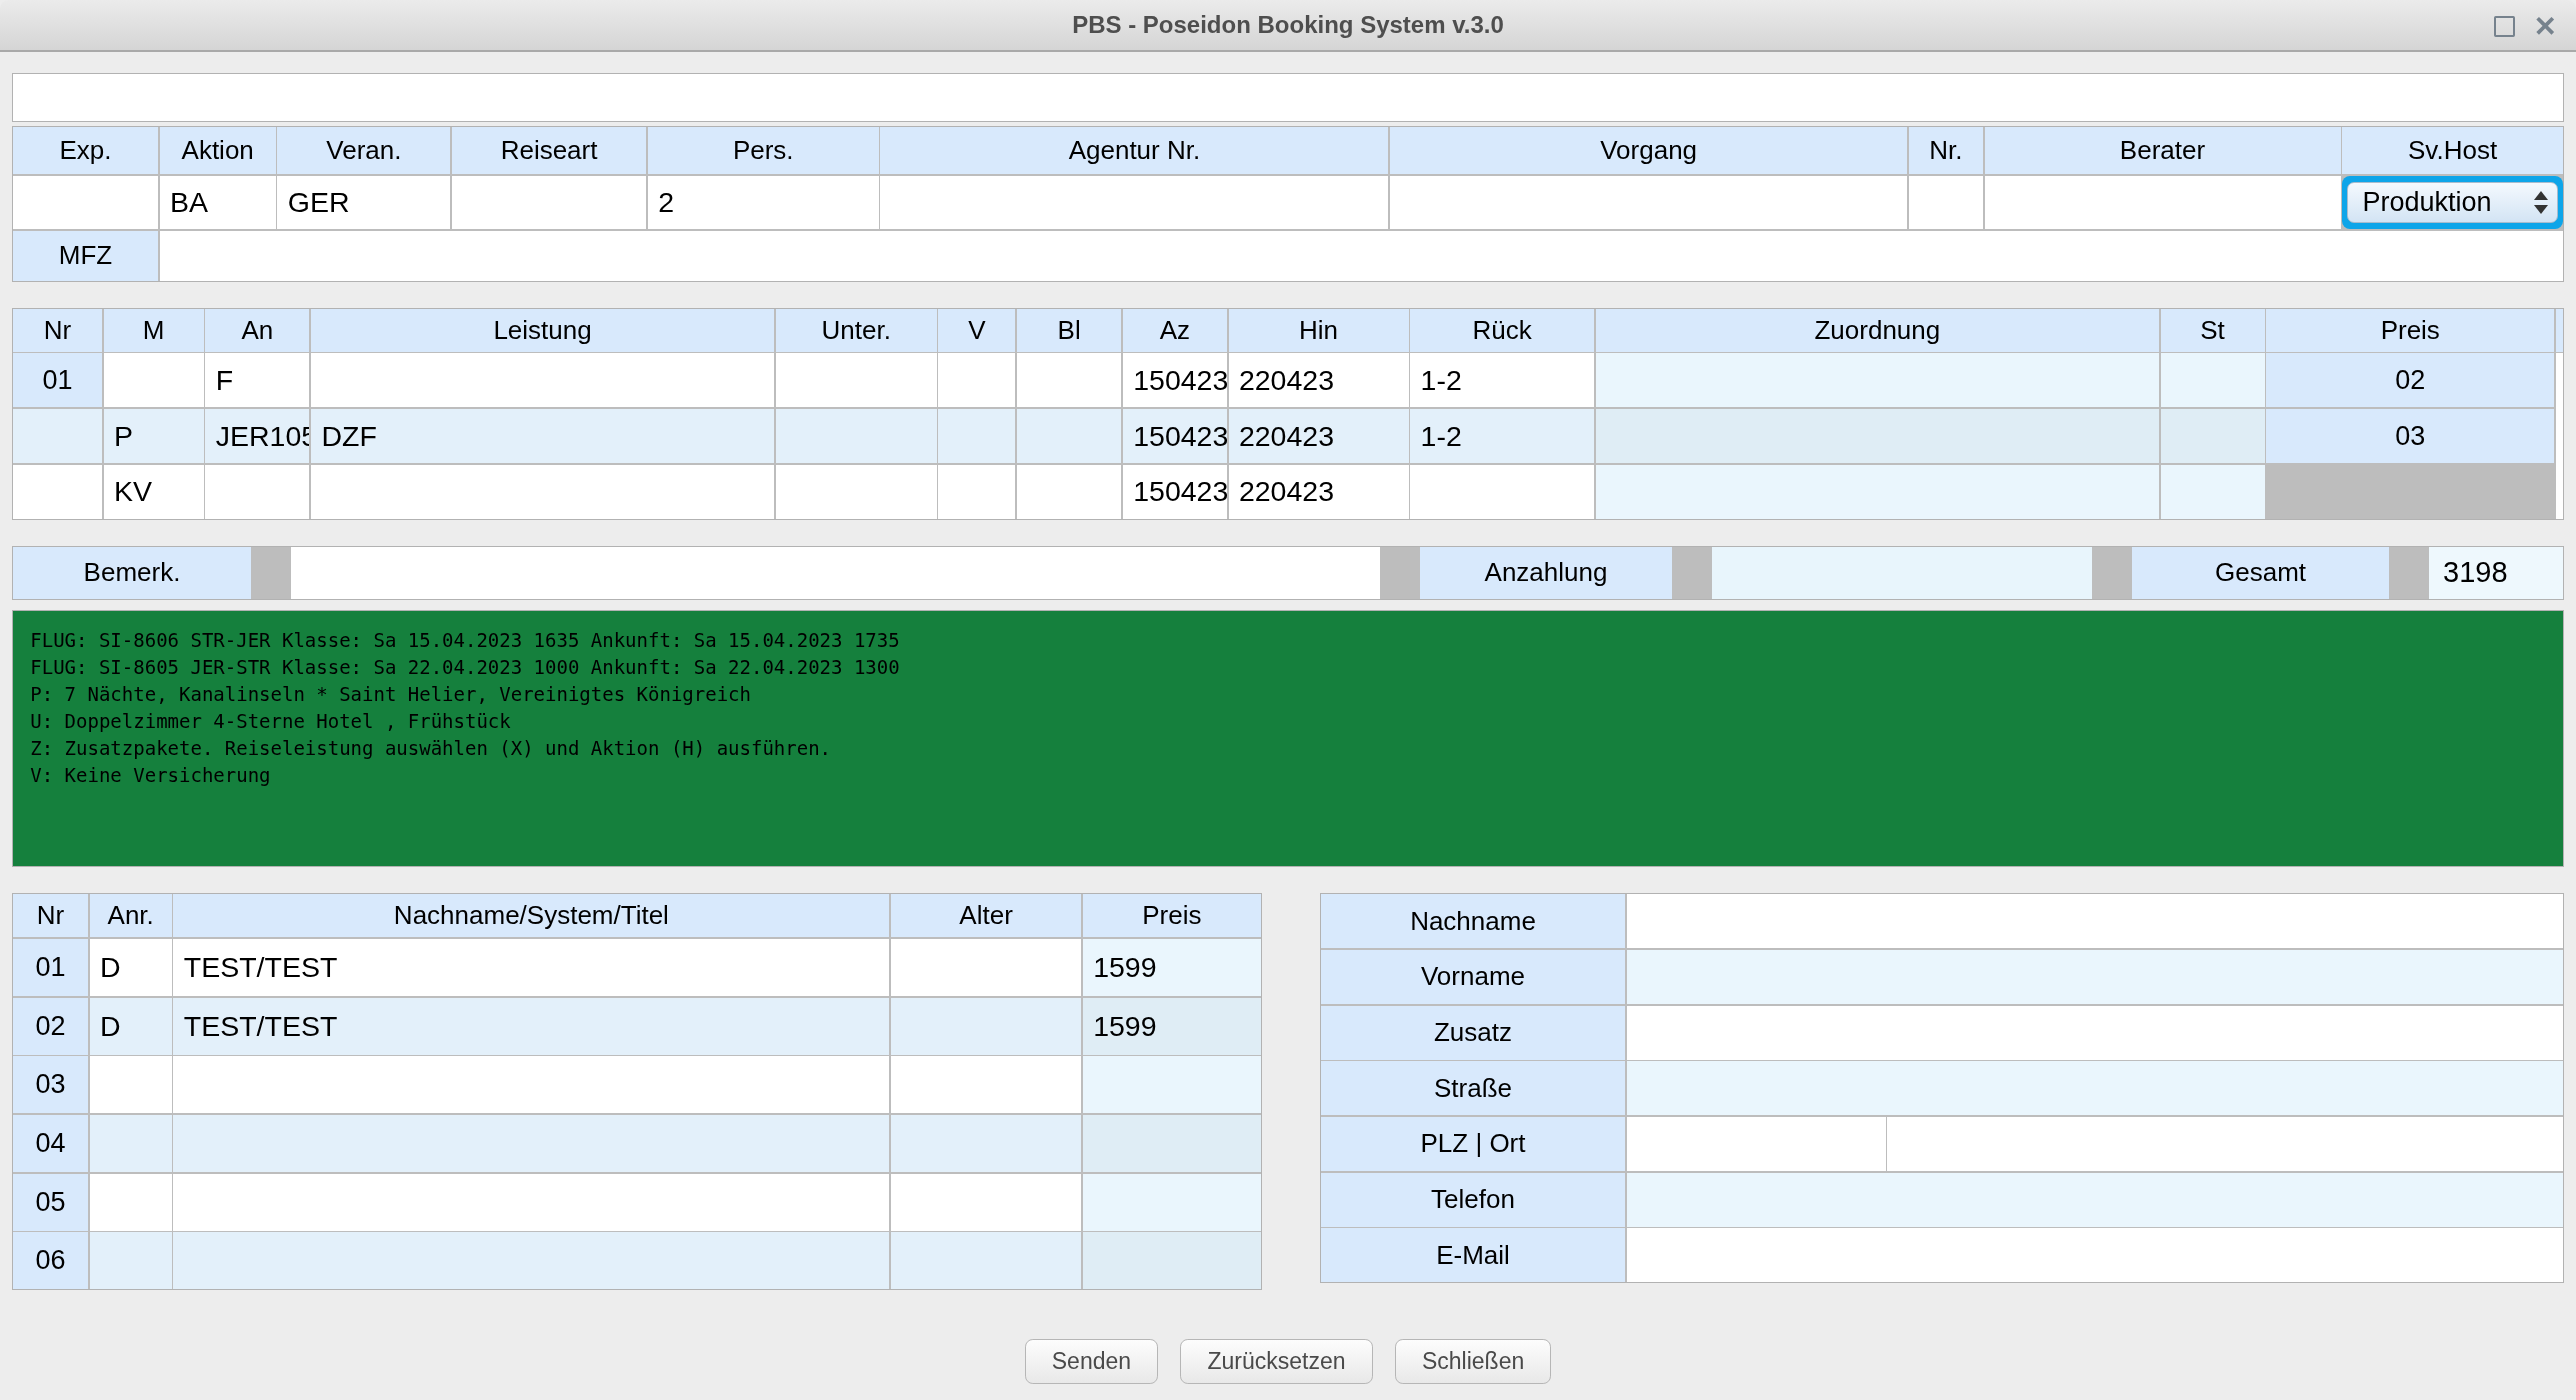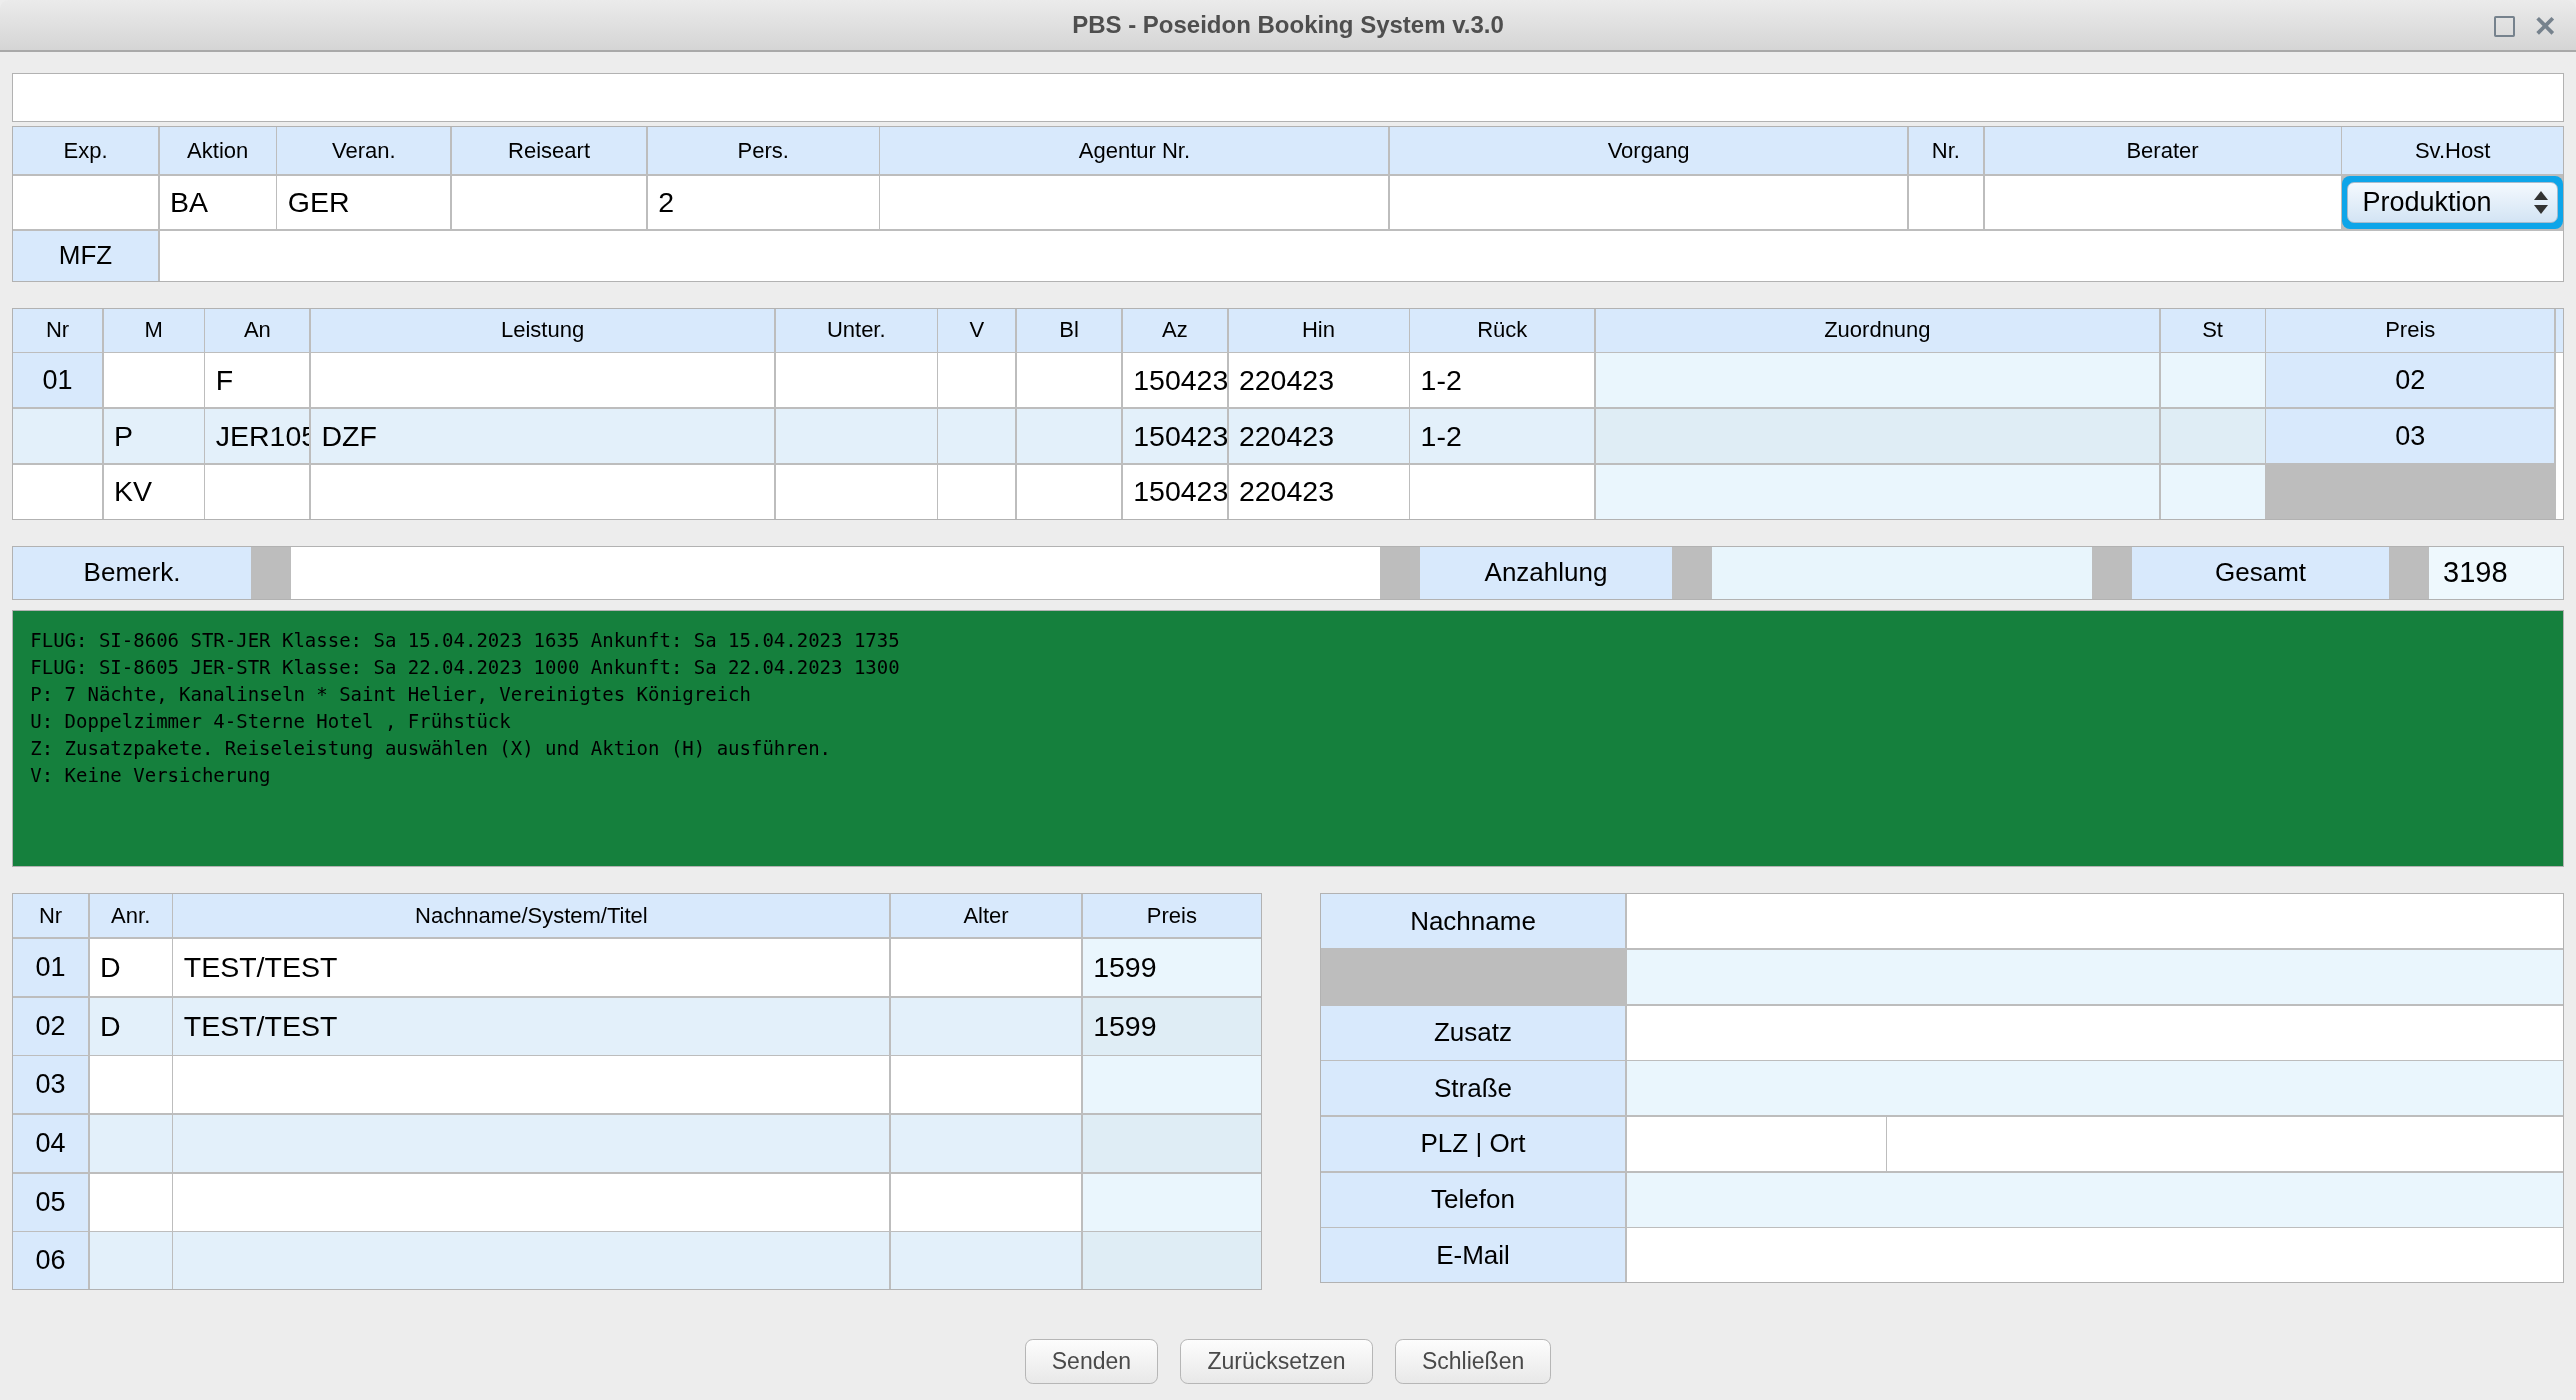--- a/index.html
+++ b/index.html
@@ -23,21 +23,21 @@
   .title { font-size:24px; font-weight:600; color:#4e4e4e; }
   .win-controls { position:absolute; right:19px; top:0; height:52px; display:flex; align-items:center; gap:19px; }
   .btn-max { width:21px; height:21px; border:2.6px solid #76828d; border-radius:1.7px; }
   .btn-close { font-size:28px; font-weight:700; color:#76828d; line-height:21px; }
 
   .content { padding:21px 12px 0 12px; }
 
   
   .grid { display:grid; gap:1.7px; background:#bdbdbd; border:1.7px solid #b2b2b2; }
   .cell { display:flex; align-items:center; overflow:hidden; white-space:nowrap; }
-  .hdr  { background:#d8e9fc; justify-content:center; font-size:22px; color:#000; }
+  .hdr  { background:#d8e9fc; justify-content:center; font-size:26px; color:#000; }
   .lbl  { background:#d8e9fc; justify-content:center; font-size:26px; color:#000; }
   .val  { background:#ffffff; font-size:28.5px; padding-left:10.4px; color:#000; }
   .rowblue { background:#e3f0fa; }
   .tint { background:#eaf6fd; }
   .tintblue { background:#dfedf5; }
   .nrcell { background:#d8e9fc; justify-content:center; font-size:27px; }
 
   
   .top-input {
     height:49px; background:#fff; border:1.7px solid #b2b2b2;
@@ -291,20 +291,21 @@
         <div class="cell val rowblue"></div>
         <div class="cell val rowblue"></div>
         <div class="cell val tintblue"></div>
       </div>
 
       <div class="contact-wrap">
         <div class="grid contact-grid">
           <div class="cell lbl">Nachname</div>
           <div class="cell val input-span"></div>
 
+          <div class="cell lbl">Vorname</div>
           <div class="cell val tint input-span"></div>
 
           <div class="cell lbl">Zusatz</div>
           <div class="cell val input-span"></div>
 
           <div class="cell lbl">Straße</div>
           <div class="cell val tint input-span"></div>
 
           <div class="cell lbl">PLZ | Ort</div>
           <div class="cell val"></div>

